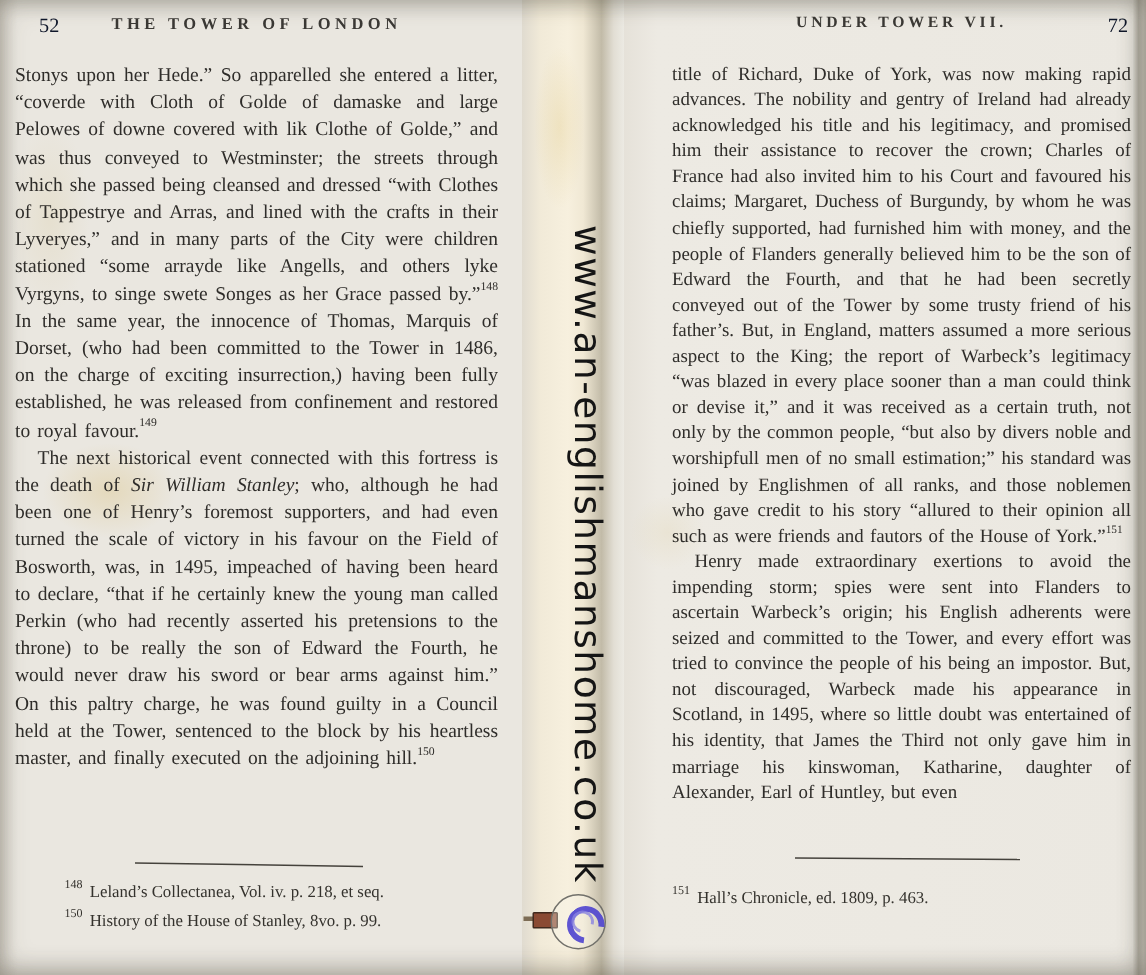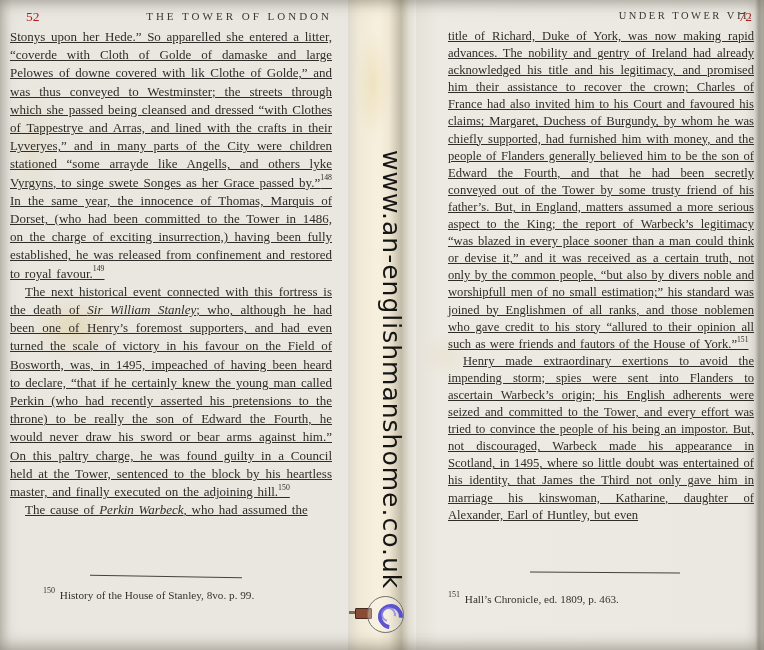--- a/index.html
+++ b/index.html
@@ -17,28 +17,28 @@
   .gutter{
     position:absolute;left:348px;top:0;width:68px;height:650px;
     background:linear-gradient(90deg,#e0dbd0 0%,#f1ead8 18%,#f7f0de 45%,#f0e8d4 60%,#c2bba8 78%,#e2ded4 90%,#eceae3 100%);
   }
   
   .textcol{position:absolute;}
   .textcol-left{left:10px;top:10px;width:322px;}
   .textcol-right{left:448px;top:10px;width:306px;}
   .pagehead{position:relative;height:17px;}
   .running-title{
-    text-align:right;font-weight:normal;color:#3b3935;
+    text-align:center;font-weight:bold;color:#3b3935;
     font-size:11px;letter-spacing:3px;white-space:nowrap;
   }
   .textcol-right .running-title{font-size:10.5px;letter-spacing:2.5px;}
-  .folio{position:absolute;top:-1px;font-size:13.5px;color:#b91c1c;}
+  .folio{position:absolute;top:-1px;font-size:13.5px;color:#0f172a;}
   .folio-left{left:16px;}
   .folio-right{right:2px;}
-  .bodytext{margin-top:1px;text-align:justify;text-decoration:underline;}
+  .bodytext{margin-top:14px;text-align:justify;}
   .bodytext-left{font-size:13px;line-height:18.2px;word-spacing:1.5px;}
   .bodytext-right{font-size:12.6px;line-height:17.1px;word-spacing:1px;}
   .para{margin:0;}
   .para.indent{text-indent:15px;}
   sup{font-size:0.6em;line-height:0;position:relative;top:-1px;letter-spacing:0;}
   
   .fnblock{position:absolute;width:322px;}
   .fnblock-left{left:10px;top:576px;}
   .fnblock-right{left:448px;top:572px;width:306px;}
   .fnrule{border:none;border-top:1.3px solid #45423c;margin:0;}
@@ -107,26 +107,26 @@
 <div class="stain stain-4"></div>
 
 <div class="textcol textcol-left">
   <div class="pagehead">
     <span class="folio folio-left">52</span>
     <div class="running-title">THE TOWER OF LONDON</div>
   </div>
   <div class="bodytext bodytext-left">
       <p class="para"><span>Stonys upon her Hede.”  So apparelled she entered a litter, “coverde with Cloth of Golde of damaske and large Pelowes of downe covered with lik Clothe of Golde,” and was thus conveyed to Westminster; the streets through which she passed being cleansed and dressed “with Clothes of Tappestrye and Arras, and lined with the crafts in their Lyveryes,” and in many parts of the City were children stationed “some arrayde like Angells, and others lyke Vyrgyns, to singe swete Songes as her Grace passed by.”</span><sup>148</sup><span>  In the same year, the innocence of Thomas, Marquis of Dorset, (who had been committed to the Tower in 1486, on the charge of exciting insurrection,) having been fully established, he was released from confinement and restored to royal favour.</span><sup>149</sup></p>
       <p class="para indent"><span>The next historical event connected with this fortress is the death of </span><i>Sir William Stanley</i><span>; who, although he had been one of Henry’s foremost supporters, and had even turned the scale of victory in his favour on the Field of Bosworth, was, in 1495, impeached of having been heard to declare, “that if he certainly knew the young man called Perkin (who had recently asserted his pretensions to the throne) to be really the son of Edward the Fourth, he would never draw his sword or bear arms against him.”  On this paltry charge, he was found guilty in a Council held at the Tower, sentenced to the block by his heartless master, and finally executed on the adjoining hill.</span><sup>150</sup></p>
-      <p class="para indent"><span>The cause of </span><i>Perkin Warbeck</i><span>, who had assumed the</span></p>
     </div>
 </div>
 <div class="fnblock fnblock-left">
   <hr class="fnrule fnrule-left">
   <div class="fnlist fnlist-left">
+      <div><sup class="fnmark">148</sup><span> Leland’s Collectanea, Vol. iv. p. 218, et seq.</span></div>
       <div><sup class="fnmark">150</sup><span> History of the House of Stanley, 8vo. p. 99.</span></div>
     </div>
 </div>
 
 <div class="textcol textcol-right">
   <div class="pagehead">
     <div class="running-title">UNDER TOWER VII.</div>
     <span class="folio folio-right">72</span>
   </div>
   <div class="bodytext bodytext-right">

